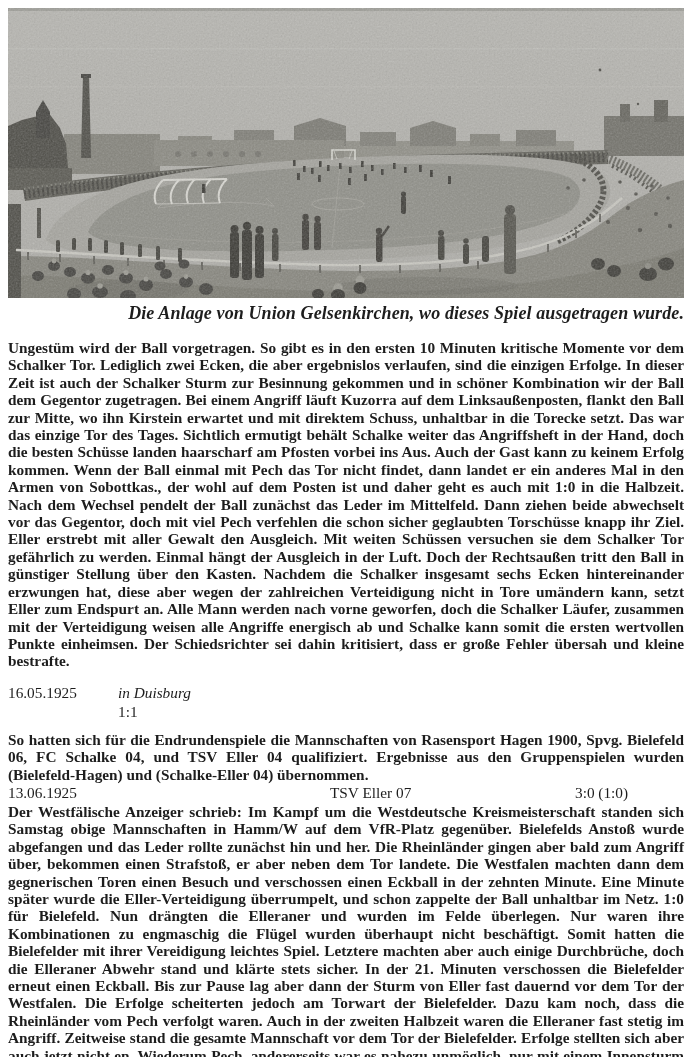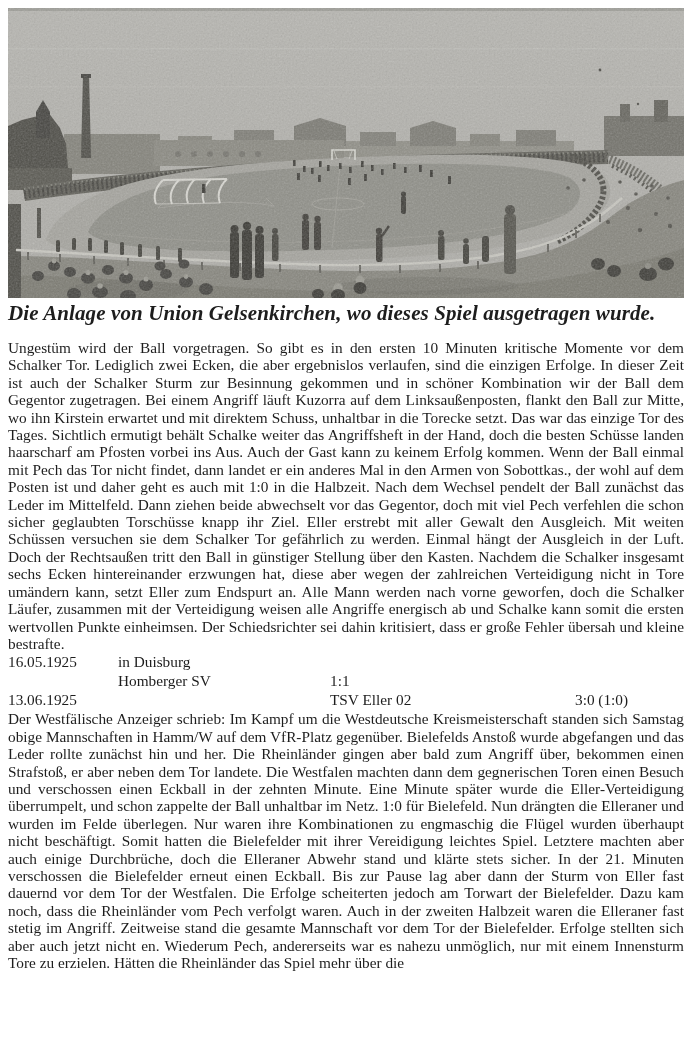--- a/index.html
+++ b/index.html
@@ -4,36 +4,36 @@
 <style>
   html,body{margin:0;padding:0;}
   body{
     width:692px;height:1057px;overflow:hidden;background:#ffffff;
     font-family:"Liberation Serif", serif;color:#1d1d1d;
   }
   .page{padding:8px 8px 0 8px;}
   .photo-wrap{width:676px;height:290px;background:#b3b2ad;overflow:hidden;}
   .photo-wrap svg{display:block;}
   .caption{
-    font-weight:bold;font-style:italic;font-size:21px;line-height:20px;
-    margin:5px 0 16px 0;letter-spacing:0.1px;
+    font-weight:bold;font-style:italic;font-size:18px;line-height:20px;
+    margin:5px 0 16px 0;letter-spacing:0.1px;text-align:right;
   }
   p.body{
-    font-size:15.3px;line-height:17.4px;text-align:justify;margin:0;
+    font-size:15.3px;line-height:17.4px;text-align:justify;margin:0;font-weight:bold;
   }
   #p1{margin-top:13px;}
   #p2{margin-top:10px;}
   #p3{margin-top:1px;}
   .match{
     display:grid;grid-template-columns:110px 212px 245px auto;
     font-size:15.3px;line-height:19px;
   }
-  #m1{}
+  #m1{margin-top:13px;}
   #m2{}
-  .m-loc{grid-column:2 / 5;}
+  .m-loc{grid-column:2 / 5;font-style:italic;}
 </style>
 </head>
 <body>
 
 <div class="page">
 
   <div class="photo-wrap">
     <svg viewBox="0 0 676 290" width="676" height="290">
       <defs>
         <linearGradient id="skyg" x1="0" y1="0" x2="0" y2="1">
@@ -281,27 +281,27 @@
   </div>
 
   <div class="caption">Die Anlage von Union Gelsenkirchen, wo dieses Spiel ausgetragen wurde.</div>
 
   <p class="body" id="p1">Ungestüm wird der Ball vorgetragen. So gibt es in den ersten 10 Minuten kritische Momente vor dem Schalker Tor. Lediglich zwei Ecken, die aber ergebnislos verlaufen, sind die einzigen Erfolge. In dieser Zeit ist auch der Schalker Sturm zur Besinnung gekommen und in schöner Kombination wir der Ball dem Gegentor zugetragen. Bei einem Angriff läuft Kuzorra auf dem Linksaußenposten, flankt den Ball zur Mitte, wo ihn Kirstein erwartet und mit direktem Schuss, unhaltbar in die Torecke setzt. Das war das einzige Tor des Tages. Sichtlich ermutigt behält Schalke weiter das Angriffsheft in der Hand, doch die besten Schüsse landen haarscharf am Pfosten vorbei ins Aus. Auch der Gast kann zu keinem Erfolg kommen. Wenn der Ball einmal mit Pech das Tor nicht findet, dann landet er ein anderes Mal in den Armen von Sobottkas., der wohl auf dem Posten ist und daher geht es auch mit 1:0 in die Halbzeit. Nach dem Wechsel pendelt der Ball zunächst das Leder im Mittelfeld. Dann ziehen beide abwechselt vor das Gegentor, doch mit viel Pech verfehlen die schon sicher geglaubten Torschüsse knapp ihr Ziel. Eller erstrebt mit aller Gewalt den Ausgleich. Mit weiten Schüssen versuchen sie dem Schalker Tor gefährlich zu werden. Einmal hängt der Ausgleich in der Luft. Doch der Rechtsaußen tritt den Ball in günstiger Stellung über den Kasten. Nachdem die Schalker insgesamt sechs Ecken hintereinander erzwungen hat, diese aber wegen der zahlreichen Verteidigung nicht in Tore umändern kann, setzt Eller zum Endspurt an. Alle Mann werden nach vorne geworfen, doch die Schalker Läufer, zusammen mit der Verteidigung weisen alle Angriffe energisch ab und Schalke kann somit die ersten wertvollen Punkte einheimsen. Der Schiedsrichter sei dahin kritisiert, dass er große Fehler übersah und kleine bestrafte.</p>
 
   <div class="match" id="m1">
     <span>16.05.1925</span>
     <span class="m-loc">in Duisburg</span>
     <span></span>
-    <span>Homberger SV</span>
     <span>1:1</span>
   </div>
 
+  <p class="body" id="p2">So hatten sich für die Endrundenspiele die Mannschaften von Rasensport Hagen 1900, Spvg. Bielefeld 06, FC Schalke 04, und TSV Eller 04 qualifiziert. Ergebnisse aus den Gruppenspielen wurden (Bielefeld-Hagen) und (Schalke-Eller 04) übernommen.</p>
 
   <div class="match" id="m2">
     <span>13.06.1925</span>
     <span></span>
-    <span>TSV Eller 02</span>
+    <span>TSV Eller 07</span>
     <span>3:0 (1:0)</span>
   </div>
 
   <p class="body" id="p3">Der Westfälische Anzeiger schrieb: Im Kampf um die Westdeutsche Kreismeisterschaft standen sich Samstag obige Mannschaften in Hamm/W auf dem VfR-Platz gegenüber. Bielefelds Anstoß wurde abgefangen und das Leder rollte zunächst hin und her. Die Rheinländer gingen aber bald zum Angriff über, bekommen einen Strafstoß, er aber neben dem Tor landete. Die Westfalen machten dann dem gegnerischen Toren einen Besuch und verschossen einen Eckball in der zehnten Minute. Eine Minute später wurde die Eller-Verteidigung überrumpelt, und schon zappelte der Ball unhaltbar im Netz. 1:0 für Bielefeld. Nun drängten die Elleraner und wurden im Felde überlegen. Nur waren ihre Kombinationen zu engmaschig die Flügel wurden überhaupt nicht beschäftigt. Somit hatten die Bielefelder mit ihrer Vereidigung leichtes Spiel. Letztere machten aber auch einige Durchbrüche, doch die Elleraner Abwehr stand und klärte stets sicher. In der 21. Minuten verschossen die Bielefelder erneut einen Eckball. Bis zur Pause lag aber dann der Sturm von Eller fast dauernd vor dem Tor der Westfalen. Die Erfolge scheiterten jedoch am Torwart der Bielefelder. Dazu kam noch, dass die Rheinländer vom Pech verfolgt waren. Auch in der zweiten Halbzeit waren die Elleraner fast stetig im Angriff. Zeitweise stand die gesamte Mannschaft vor dem Tor der Bielefelder. Erfolge stellten sich aber auch jetzt nicht en. Wiederum Pech, andererseits war es nahezu unmöglich, nur mit einem Innensturm Tore zu erzielen. Hätten die Rheinländer das Spiel mehr über die</p>
 
 </div>
 
 </body></html>

